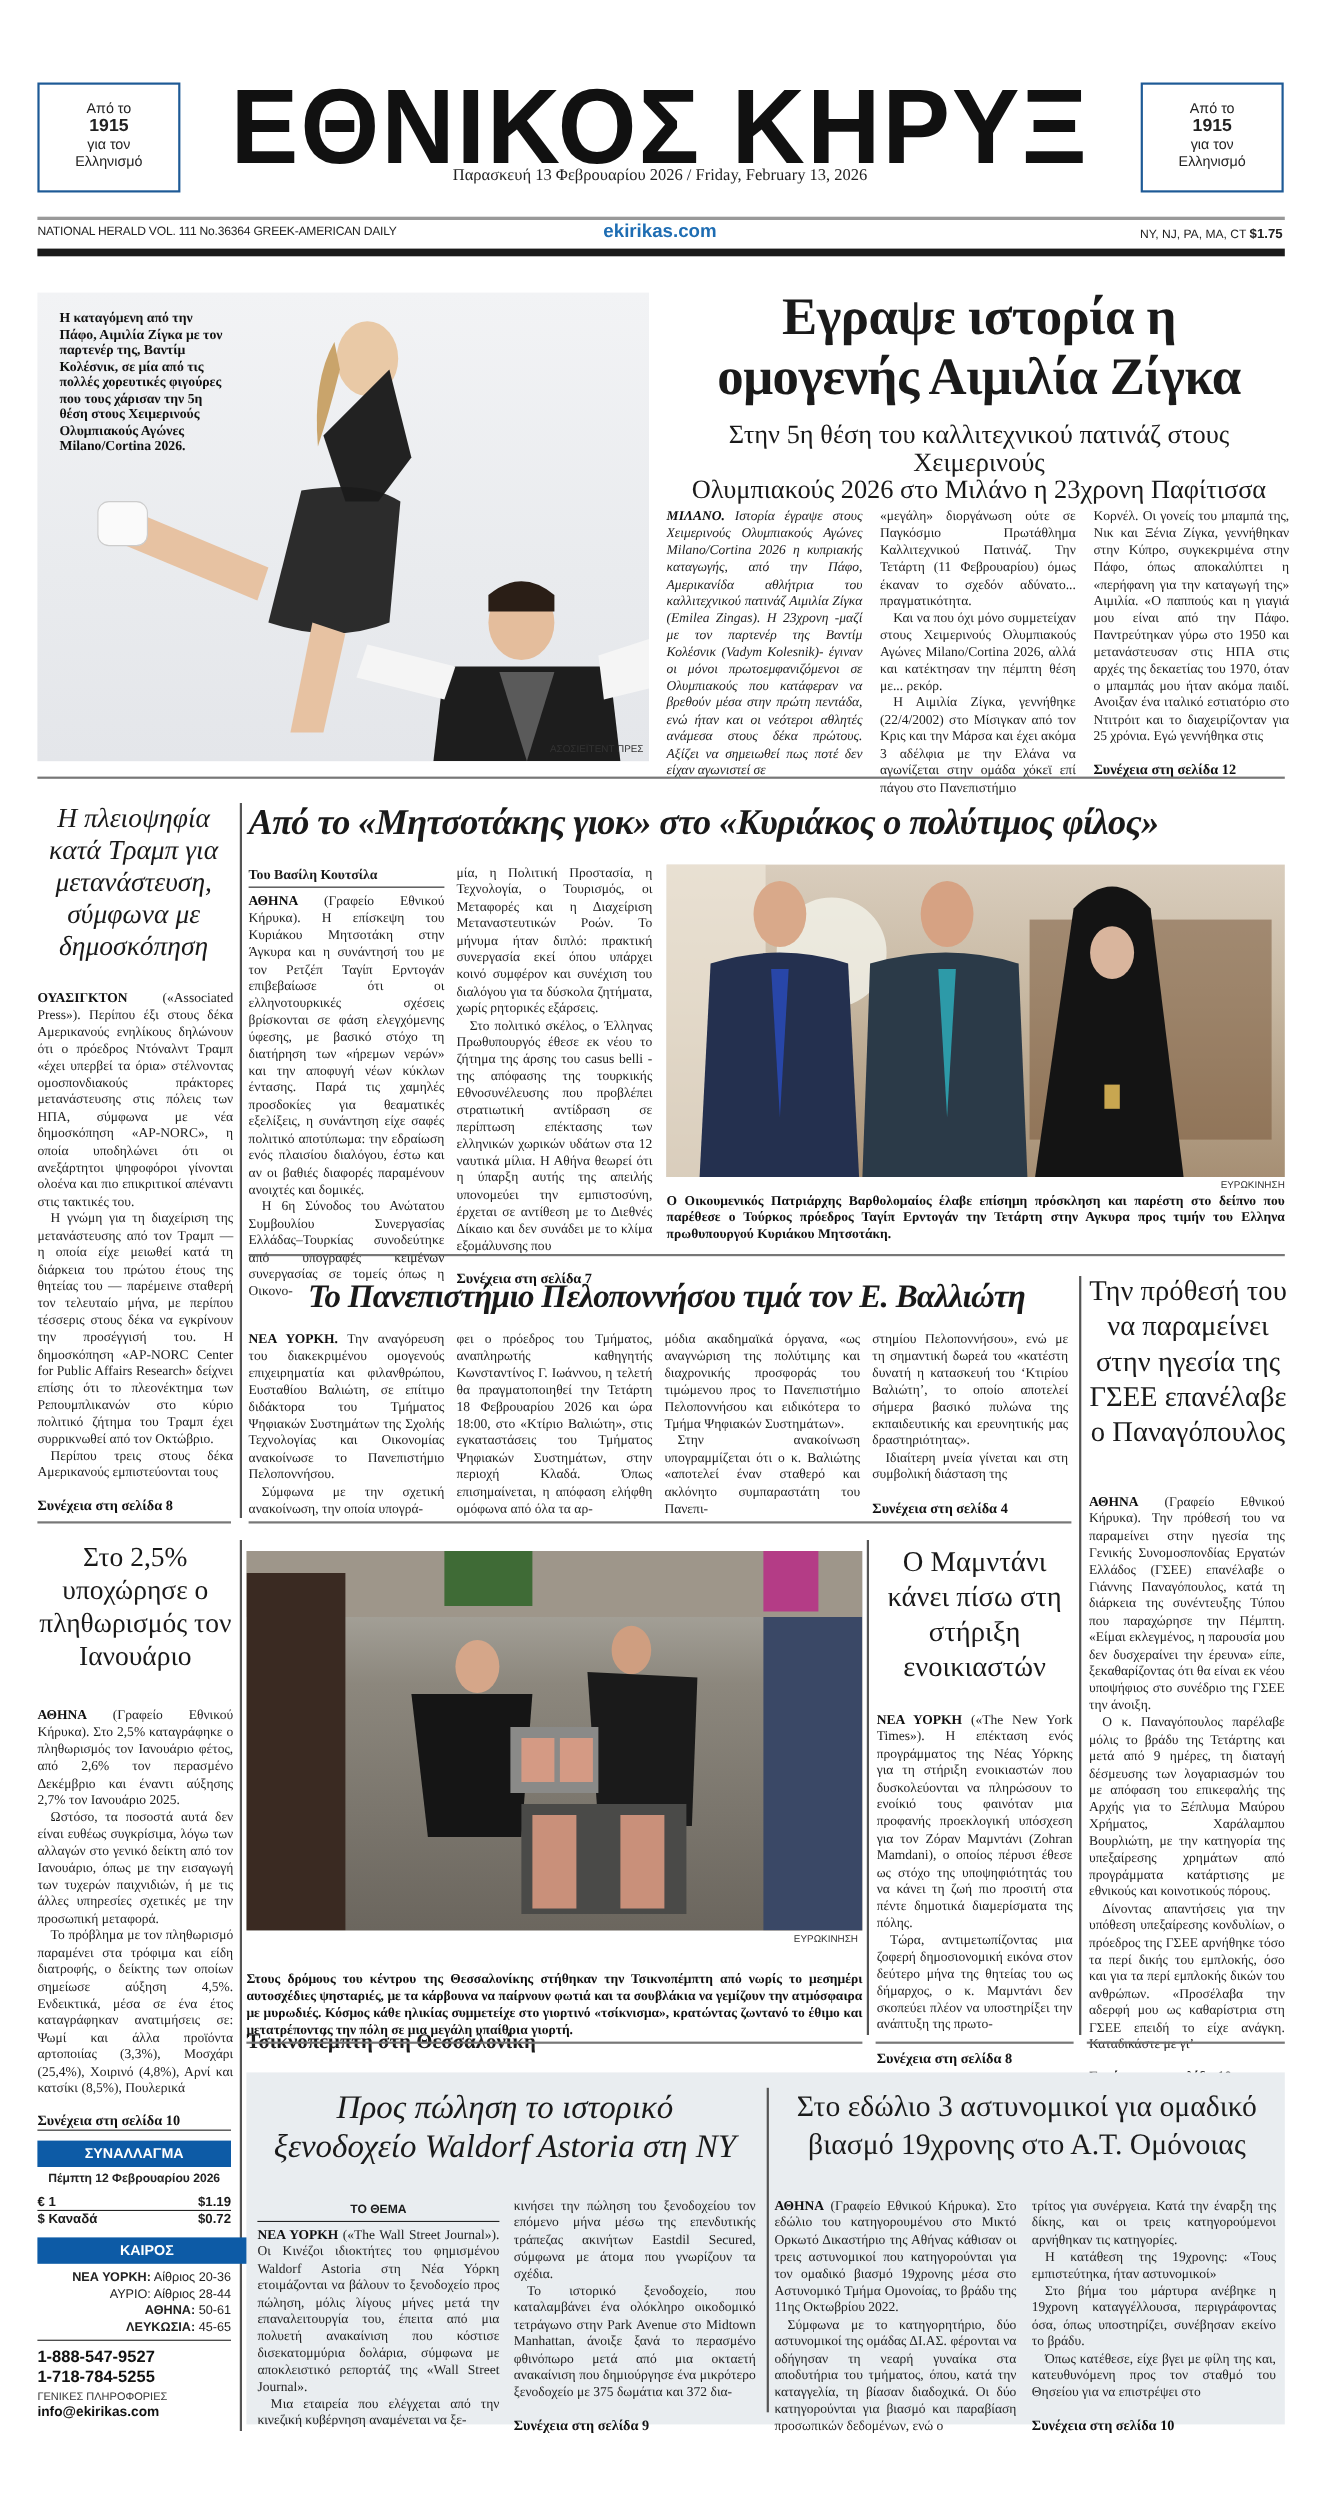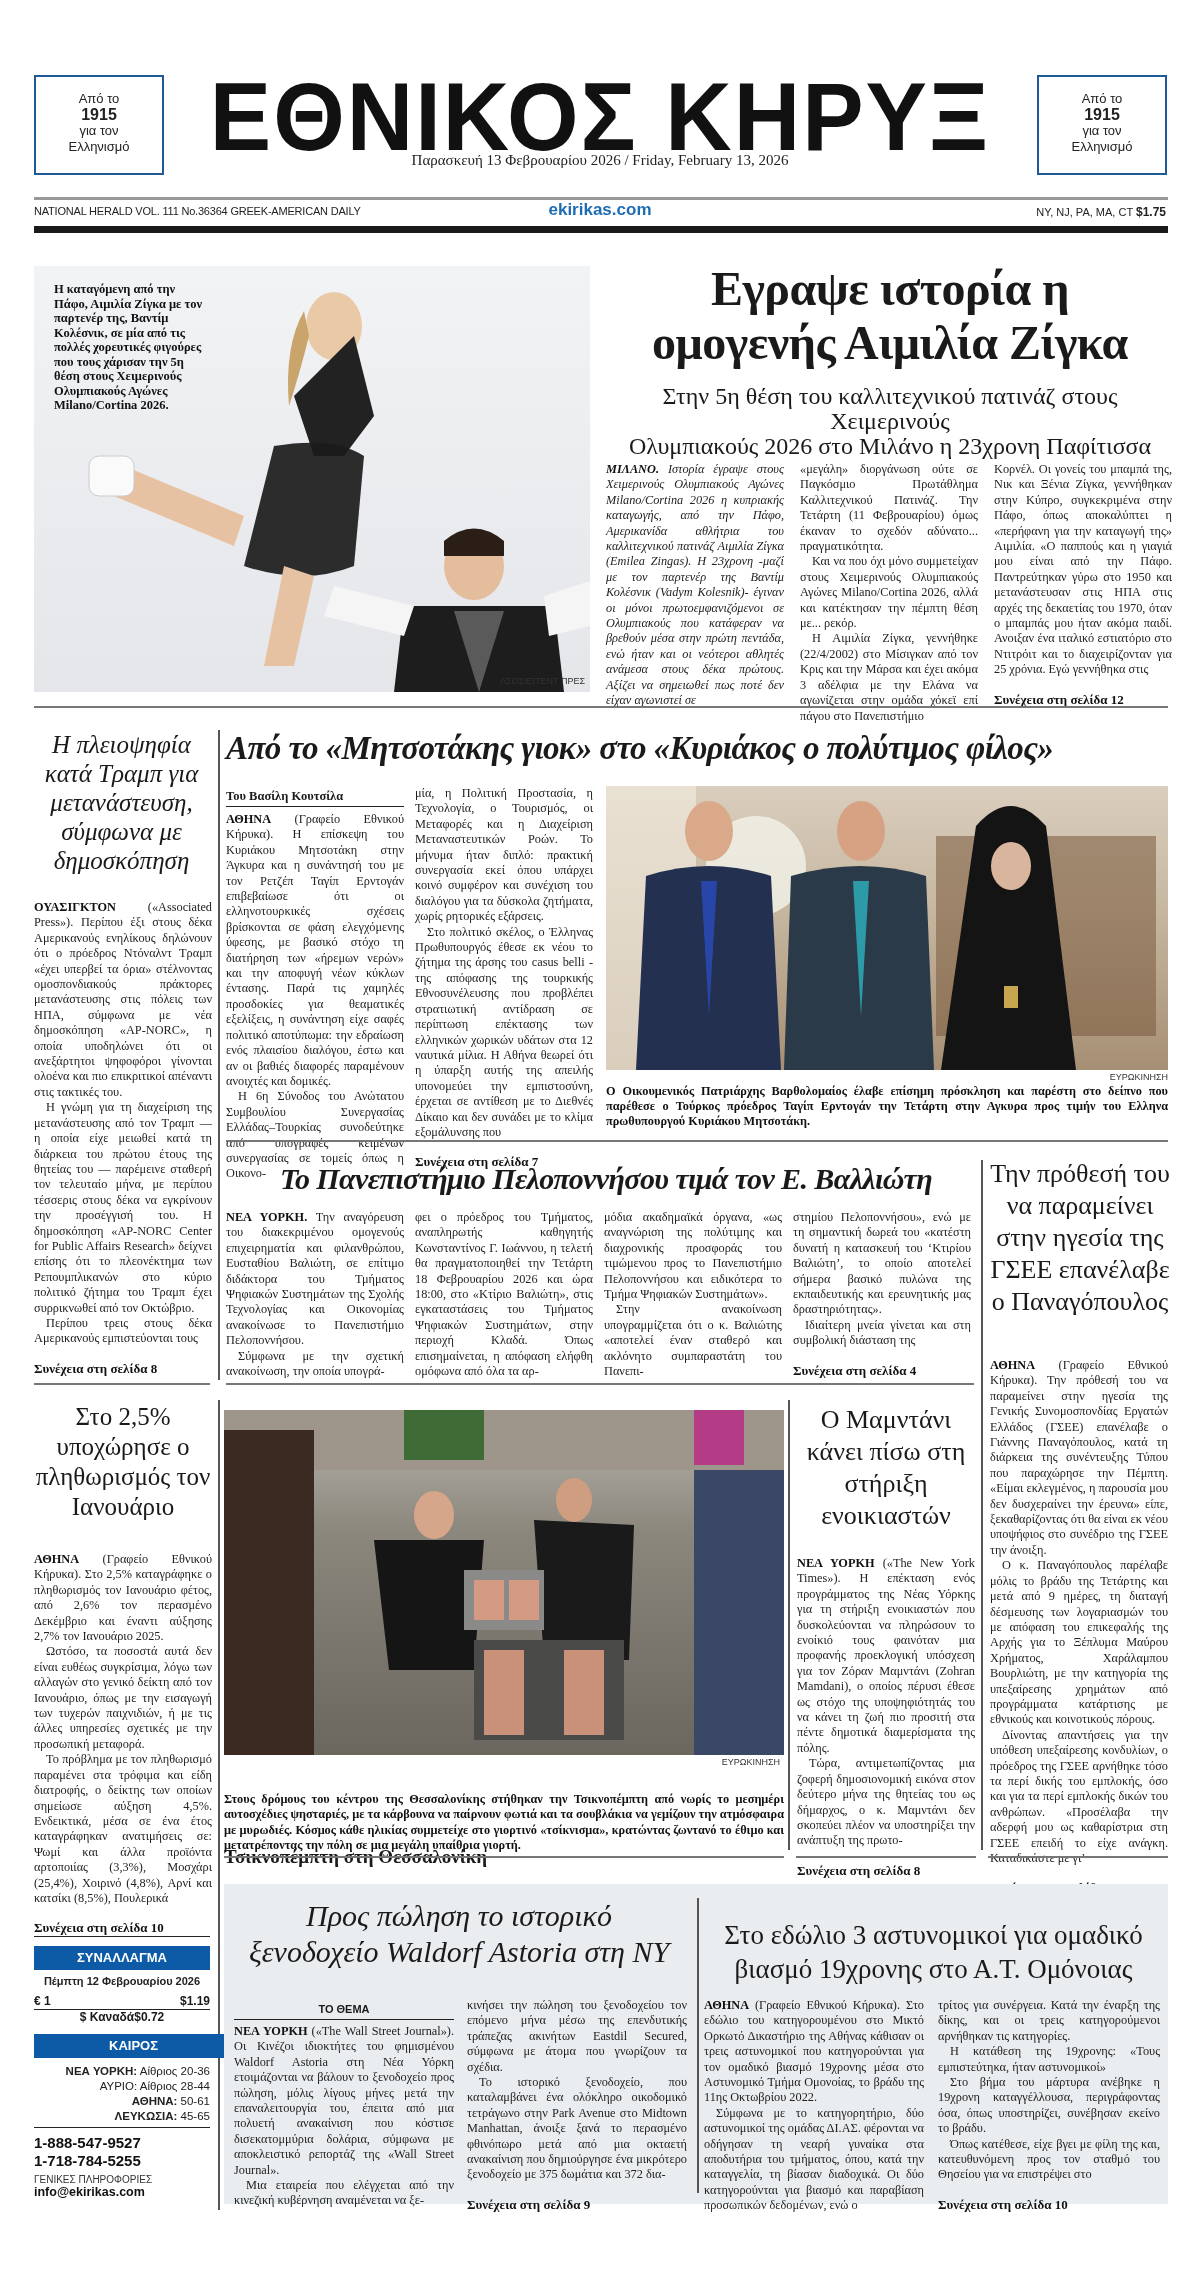--- a/index.html
+++ b/index.html
@@ -216,21 +216,21 @@
 <div class="rule" style="left:988px;top:1856px;width:180px;height:2px;"></div>
 
 <div class="abs" style="left:34px;top:1936px;width:176px;height:1px;background:#222;"></div>
 <div class="abs bluebar" style="left:34px;top:1946px;width:176px;">ΣΥΝΑΛΛΑΓΜΑ</div>
 <div class="abs sans" style="left:34px;top:1975px;width:176px;text-align:center;font-size:11px;font-weight:bold;color:#222;">Πέμπτη 12 Φεβρουαρίου 2026</div>
 <div class="abs sans" style="left:34px;top:1994px;width:176px;font-size:12px;font-weight:bold;">
   <div style="display:flex;justify-content:space-between;border-bottom:1px solid #222;line-height:15px;">
     <span>€ 1</span>
     <span>$1.19</span>
   </div>
-  <div style="display:flex;justify-content:center;line-height:15px;">
+  <div style="display:flex;justify-content:space-between;line-height:15px;">
     <span>$ Καναδά</span>
     <span>$0.72</span>
   </div>
 </div>
 <div class="abs bluebar" style="left:34px;top:2034px;width:199px;">ΚΑΙΡΟΣ</div>
 <div class="abs sans" style="left:34px;top:2064px;width:176px;font-size:11.5px;line-height:15px;color:#222;border-bottom:1px solid #222;padding-bottom:3px;text-align:right;">
   <div><b>ΝΕΑ ΥΟΡΚΗ:</b> <span>Αίθριος 20-36</span></div>
   <div><span>ΑΥΡΙΟ:</span> <span>Αίθριος 28-44</span></div>
   <div><b>ΑΘΗΝΑ:</b> <span>50-61</span></div>
   <div><b>ΛΕΥΚΩΣΙΑ:</b> <span>45-65</span></div>
@@ -255,21 +255,21 @@
   <p><b>ΝΕΑ ΥΟΡΚΗ</b> <span>(«The Wall Street Journal»). Οι Κινέζοι ιδιοκτήτες του φημισμένου Waldorf Astoria στη Νέα Υόρκη ετοιμάζονται να βάλουν το ξενοδοχείο προς πώληση, μόλις λίγους μήνες μετά την επαναλειτουργία του, έπειτα από μια πολυετή ανακαίνιση που κόστισε δισεκατομμύρια δολάρια, σύμφωνα με αποκλειστικό ρεπορτάζ της «Wall Street Journal».</span></p>
   <p>Μια εταιρεία που ελέγχεται από την κινεζική κυβέρνηση αναμένεται να ξε-</p>
 </div>
 <div class="abs body-text" style="left:467px;top:1998px;width:220px;">
   <p>κινήσει την πώληση του ξενοδοχείου τον επόμενο μήνα μέσω της επενδυτικής τράπεζας ακινήτων Eastdil Secured, σύμφωνα με άτομα που γνωρίζουν τα σχέδια.</p>
   <p>Το ιστορικό ξενοδοχείο, που καταλαμβάνει ένα ολόκληρο οικοδομικό τετράγωνο στην Park Avenue στο Midtown Manhattan, άνοιξε ξανά το περασμένο φθινόπωρο μετά από μια οκταετή ανακαίνιση που δημιούργησε ένα μικρότερο ξενοδοχείο με 375 δωμάτια και 372 δια-</p>
   <div class="cont">Συνέχεια στη σελίδα 9</div>
 </div>
 <div class="vrule" style="left:697px;top:1898px;height:295px;"></div>
 
-<div class="abs headline-c serif" style="left:706px;top:1898px;width:455px;font-size:27px;line-height:34px;margin-top:20px;">
+<div class="abs headline-c serif" style="left:706px;top:1898px;width:455px;font-size:27px;line-height:34px;">
   <div>Στο εδώλιο 3 αστυνομικοί για ομαδικό</div>
   <div>βιασμό 19χρονης στο Α.Τ. Ομόνοιας</div>
 </div>
 <div class="abs body-text" style="left:704px;top:1998px;width:220px;">
   <p><b>ΑΘΗΝΑ</b> <span>(Γραφείο Εθνικού Κήρυκα). Στο εδώλιο του κατηγορουμένου στο Μικτό Ορκωτό Δικαστήριο της Αθήνας κάθισαν οι τρεις αστυνομικοί που κατηγορούνται για τον ομαδικό βιασμό 19χρονης μέσα στο Αστυνομικό Τμήμα Ομονοίας, το βράδυ της 11ης Οκτωβρίου 2022.</span></p>
   <p>Σύμφωνα με το κατηγορητήριο, δύο αστυνομικοί της ομάδας ΔΙ.ΑΣ. φέρονται να οδήγησαν τη νεαρή γυναίκα στα αποδυτήρια του τμήματος, όπου, κατά την καταγγελία, τη βίασαν διαδοχικά. Οι δύο κατηγορούνται για βιασμό και παραβίαση προσωπικών δεδομένων, ενώ ο</p>
 </div>
 <div class="abs body-text" style="left:938px;top:1998px;width:222px;">
   <p>τρίτος για συνέργεια. Κατά την έναρξη της δίκης, και οι τρεις κατηγορούμενοι αρνήθηκαν τις κατηγορίες.</p>
   <p>Η κατάθεση της 19χρονης: «Τους εμπιστεύτηκα, ήταν αστυνομικοί»</p>

